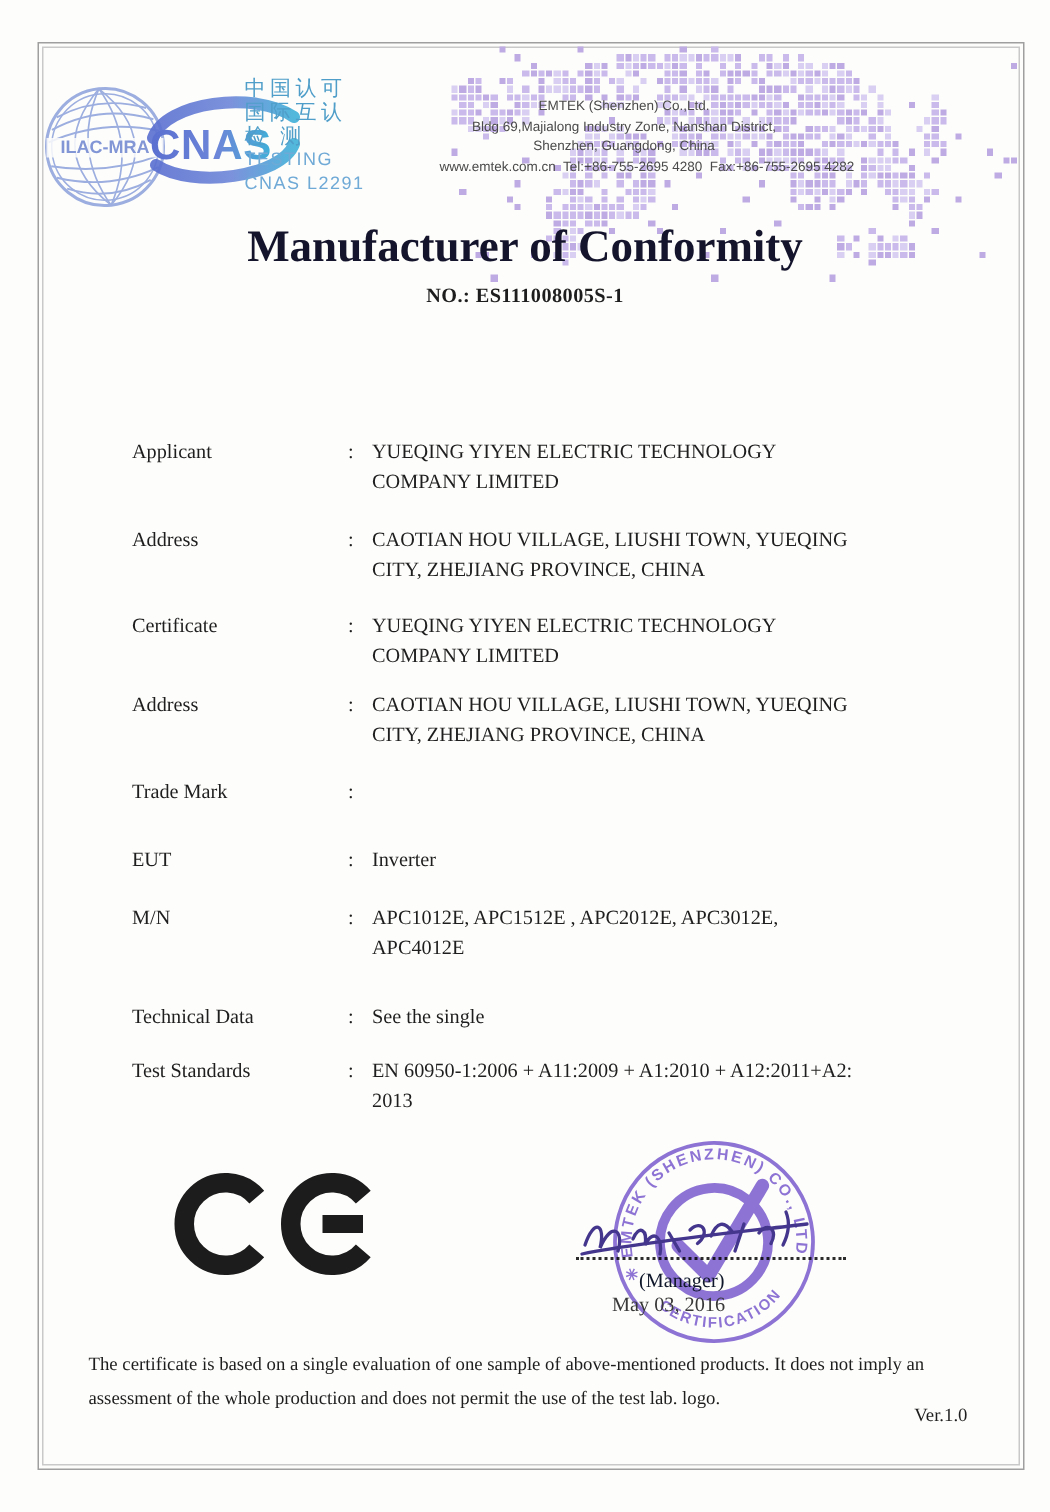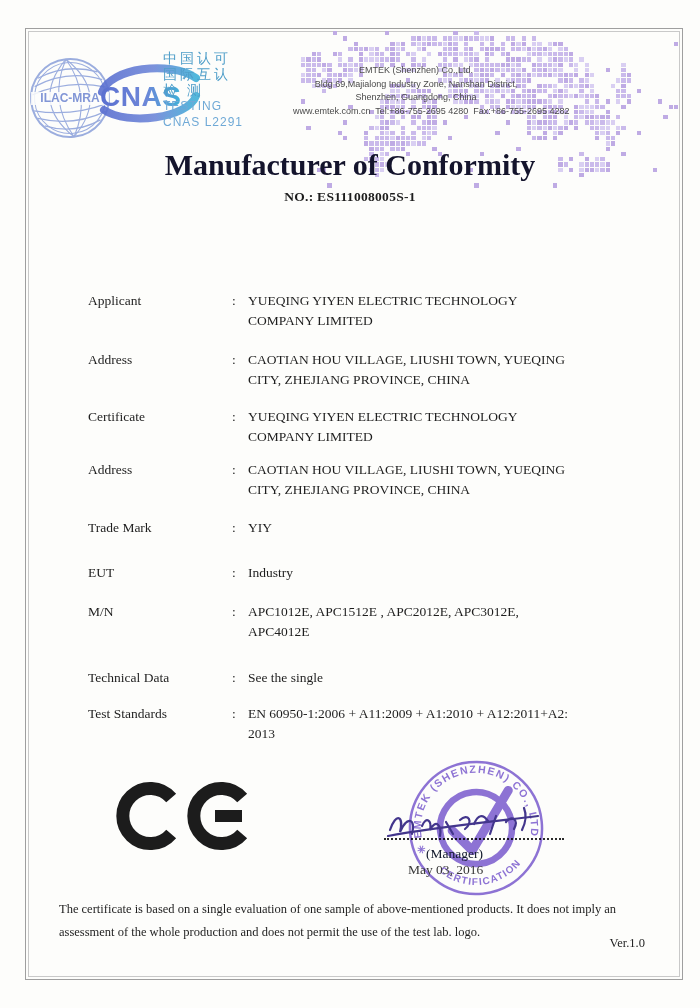--- a/index.html
+++ b/index.html
@@ -830,26 +830,25 @@
     </div>
     <div class="field-row">
       <div class="lbl">Address</div>
       <div class="colon">:</div>
       <div class="val">CAOTIAN HOU VILLAGE, LIUSHI TOWN, YUEQING
 CITY, ZHEJIANG PROVINCE, CHINA</div>
     </div>
     <div class="field-row">
       <div class="lbl">Trade Mark</div>
       <div class="colon">:</div>
-      <div class="val">YIY</div>
     </div>
     <div class="field-row">
       <div class="lbl">EUT</div>
       <div class="colon">:</div>
-      <div class="val">Industry</div>
+      <div class="val">Inverter</div>
     </div>
     <div class="field-row">
       <div class="lbl">M/N</div>
       <div class="colon">:</div>
       <div class="val">APC1012E, APC1512E , APC2012E, APC3012E,
 APC4012E</div>
     </div>
     <div class="field-row">
       <div class="lbl">Technical Data</div>
       <div class="colon">:</div>

